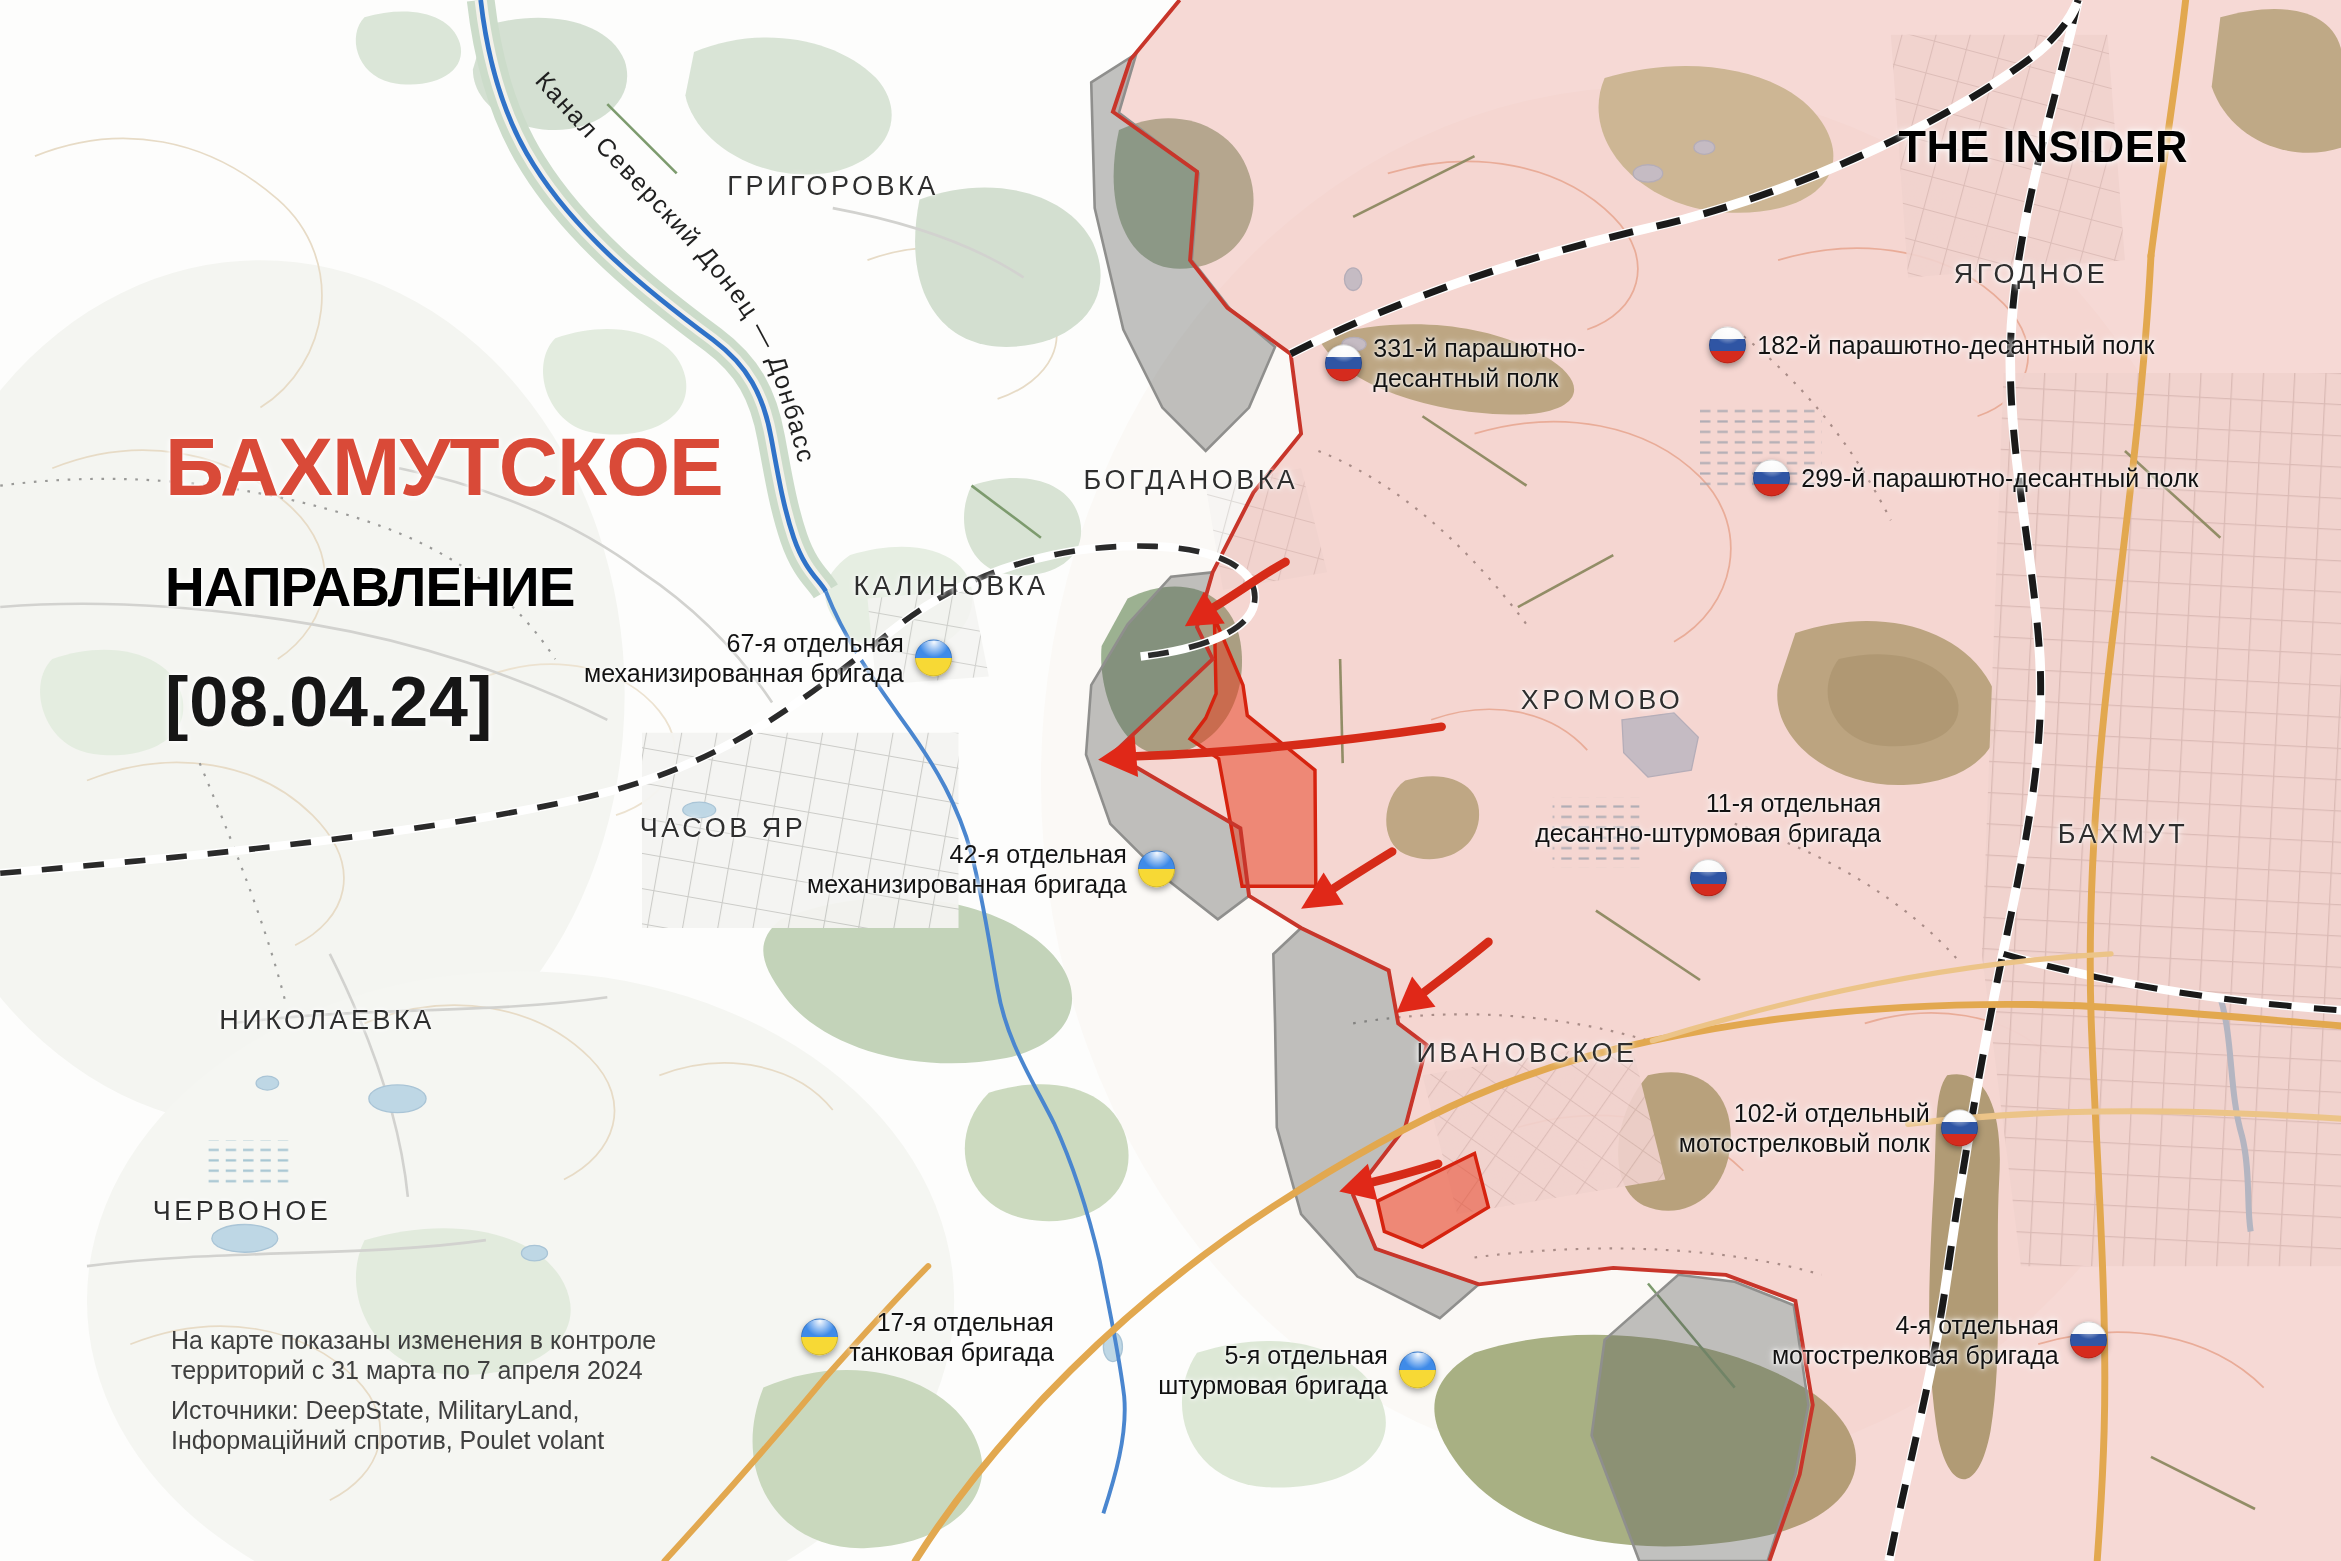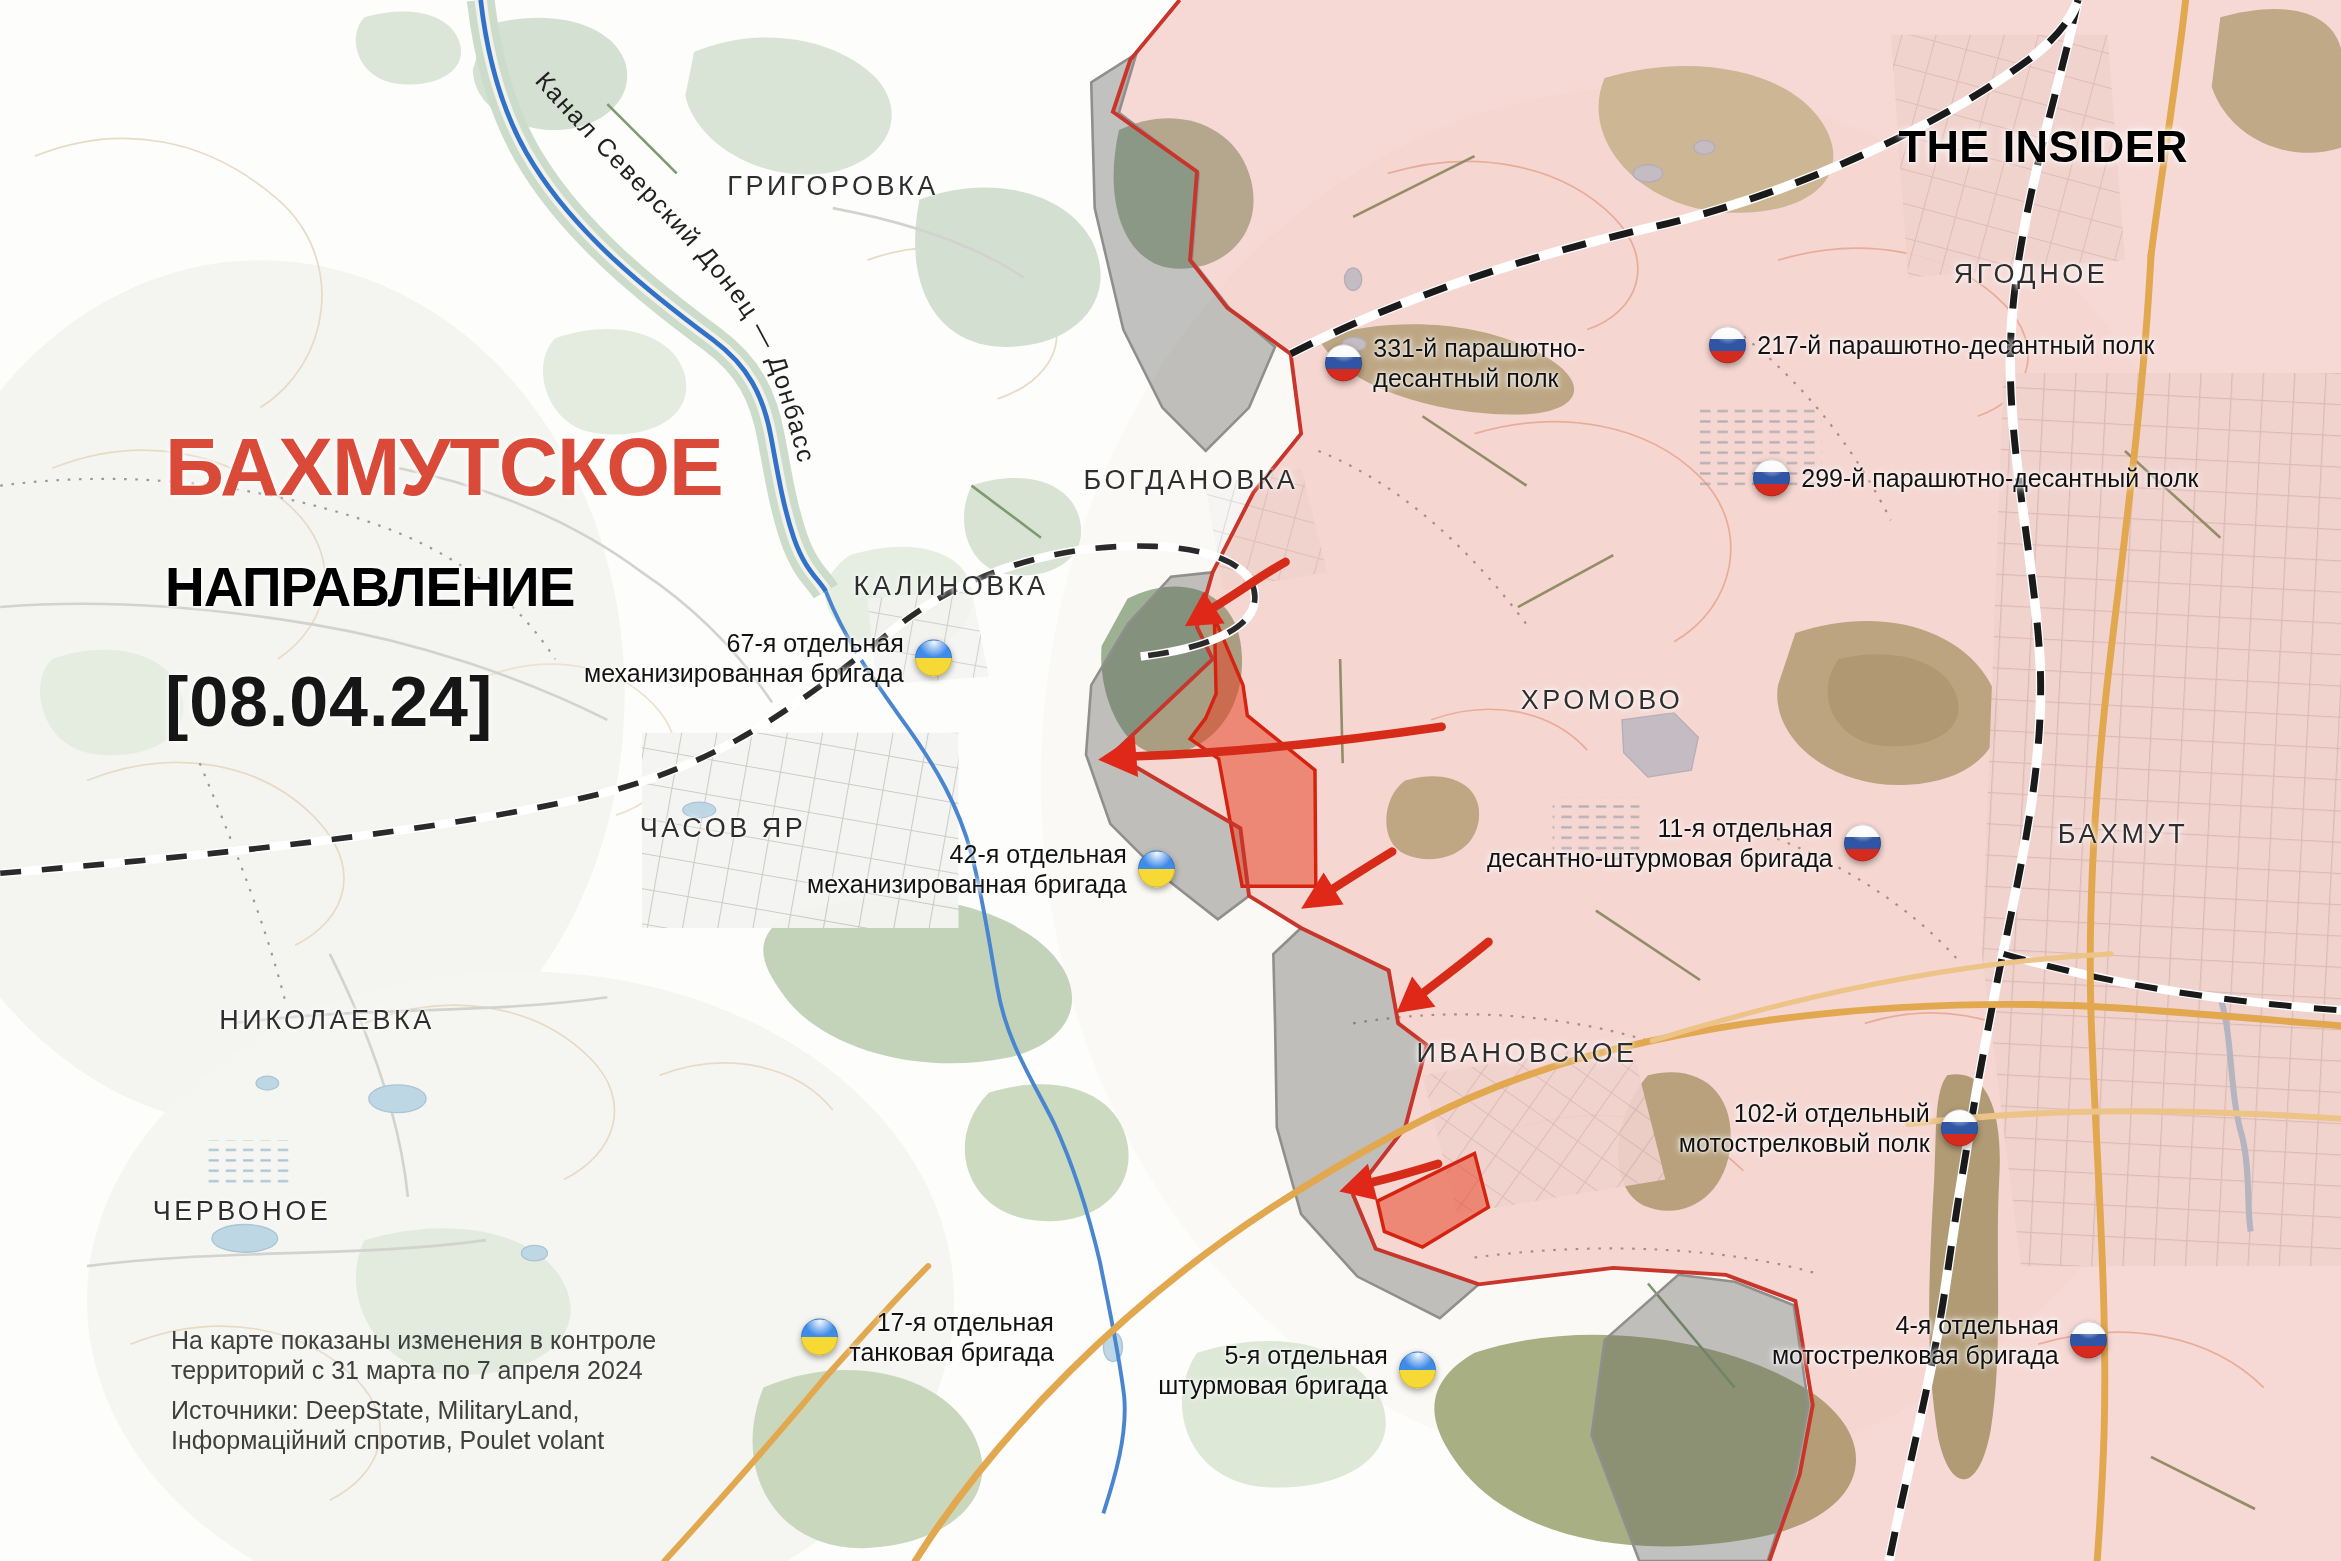--- a/index.html
+++ b/index.html
@@ -307,21 +307,21 @@
     <div class="unit left" style="top: 363px; left: 1325px;">
       <span class="flag ru"></span>
       <div class="text halo">
         <div>331-й парашютно-</div>
         <div>десантный полк</div>
       </div>
     </div>
     <div class="unit left" style="top: 345px; left: 1709px;">
       <span class="flag ru"></span>
       <div class="text halo">
-        <div>217-й парашютно-десантный полк</div>
+        <div>182-й парашютно-десантный полк</div>
       </div>
     </div>
     <div class="unit left" style="top: 478px; left: 1753px;">
       <span class="flag ru"></span>
       <div class="text halo">
         <div>299-й парашютно-десантный полк</div>
       </div>
     </div>
     <div class="unit right" style="top: 658px; right: 1390px;">
       <div class="text halo">
@@ -330,21 +330,21 @@
       </div>
       <span class="flag ua"></span>
     </div>
     <div class="unit right" style="top: 869px; right: 1167px;">
       <div class="text halo">
         <div>42-я отдельная</div>
         <div>механизированная бригада</div>
       </div>
       <span class="flag ua"></span>
     </div>
-    <div class="unit right" style="top: 843px; right: 461px;">
+    <div class="unit right" style="top: 843px; right: 461px; flex-direction: column;">
       <div class="text halo">
         <div>11-я отдельная</div>
         <div>десантно-штурмовая бригада</div>
       </div>
       <span class="flag ru"></span>
     </div>
     <div class="unit right" style="top: 1128px; right: 364px;">
       <div class="text halo">
         <div>102-й отдельный</div>
         <div>мотострелковый полк</div>

